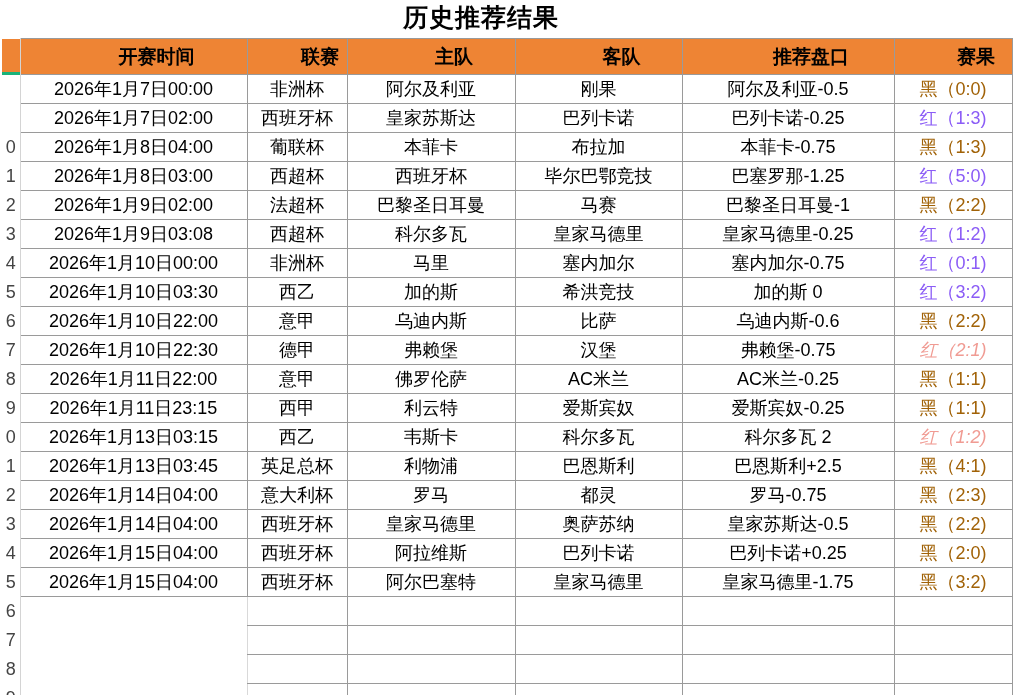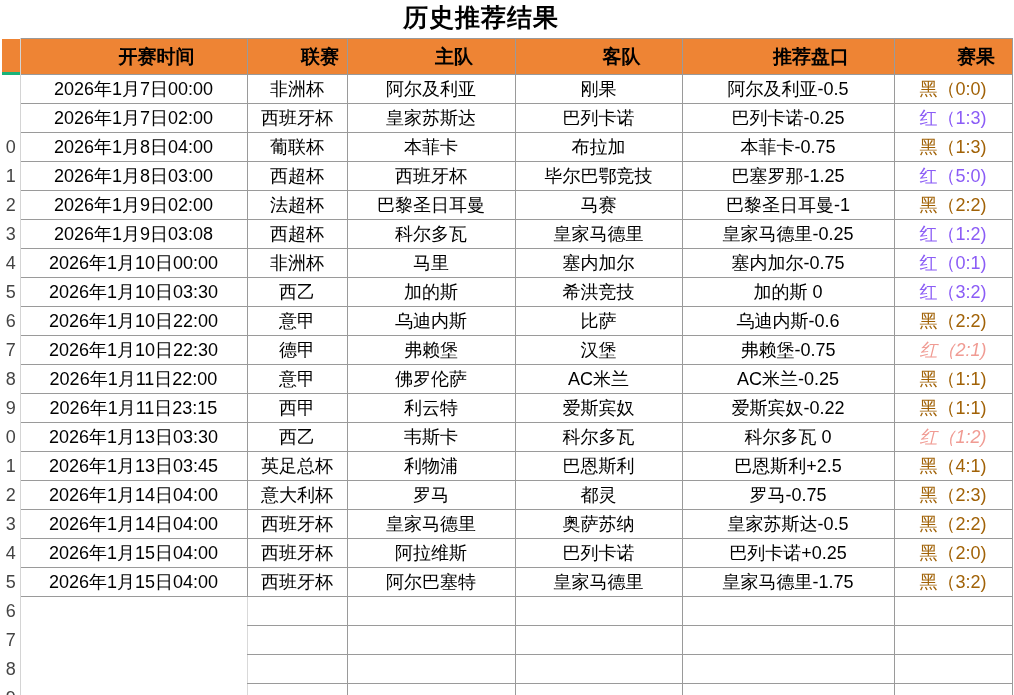--- a/index.html
+++ b/index.html
@@ -251,31 +251,31 @@
         <td>AC米兰-0.25</td>
         <td class="res-black">黑（1:1)</td>
       </tr>
 
       <tr>
         <td class="gutter">9</td>
         <td>2026年1月11日23:15</td>
         <td>西甲</td>
         <td>利云特</td>
         <td>爱斯宾奴</td>
-        <td>爱斯宾奴-0.22</td>
+        <td>爱斯宾奴-0.25</td>
         <td class="res-black">黑（1:1)</td>
       </tr>
 
       <tr>
         <td class="gutter">0</td>
-        <td>2026年1月13日03:30</td>
+        <td>2026年1月13日03:15</td>
         <td>西乙</td>
         <td>韦斯卡</td>
         <td>科尔多瓦</td>
-        <td>科尔多瓦 0</td>
+        <td>科尔多瓦 2</td>
         <td class="res-red-light">红（1:2)</td>
       </tr>
 
       <tr>
         <td class="gutter">1</td>
         <td>2026年1月13日03:45</td>
         <td>英足总杯</td>
         <td>利物浦</td>
         <td>巴恩斯利</td>
         <td>巴恩斯利+2.5</td>

